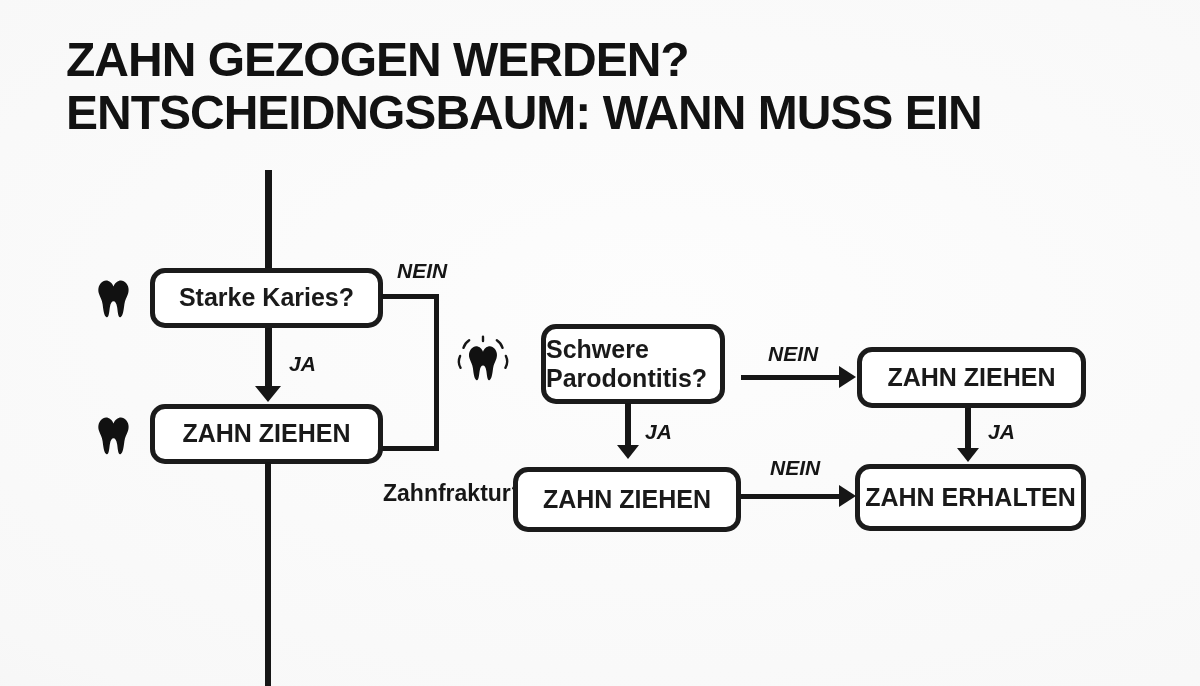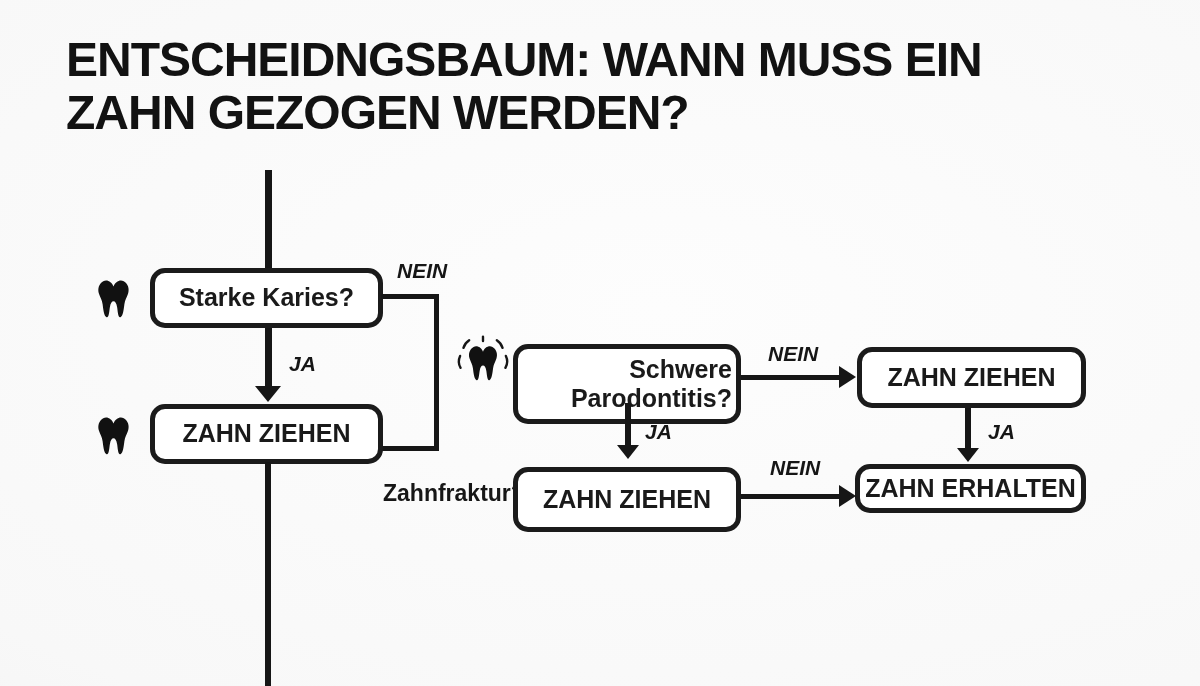--- a/index.html
+++ b/index.html
@@ -20,21 +20,21 @@
     line-height:53px;
     color:#121212;
     white-space:nowrap;
   }
   .node{
     box-sizing:border-box;
     background:#ffffff;
     border:5px solid #1b1b1b;
     border-radius:15px;
     display:flex;align-items:center;justify-content:center;
-    text-align:right;
+    text-align:left;
     font-weight:bold;
     font-size:25px;
     color:#1a1a1a;
     line-height:1.18;
   }
   .edge-label{
     font-weight:bold;
     font-size:21px;
     color:#161616;
     white-space:nowrap;
@@ -71,22 +71,22 @@
     border-right:5px solid #161616;
     border-bottom:5px solid #161616;
   }
 </style>
 </head>
 <body>
 
 <div class="canvas">
 
   <div class="abs title">
+    <div>ZAHN GEZOGEN WERDEN?</div>
     <div>ENTSCHEIDNGSBAUM: WANN MUSS EIN</div>
-    <div>ZAHN GEZOGEN WERDEN?</div>
   </div>
 
   <div class="abs vline" style="left:265px;top:170px;width:7px;height:99px;"></div>
 
   <svg class="abs" style="left:97px;top:277px;" width="33" height="46" viewBox="0 0 100 130">
     <path fill="#111111" d="M50 24 C45 10 31 2 19 8 C6 15 1 31 6 46 C10 58 15 64 17 78 C19 93 21 114 29 117 C36 120 37 100 39 87 C41 75 45 69 50 69 C55 69 59 75 61 87 C63 100 64 120 71 117 C79 114 81 93 83 78 C85 64 90 58 94 46 C99 31 94 15 81 8 C69 2 55 10 50 24 Z"></path>
   </svg>
 
   <div class="abs node" style="left:150px;top:268px;width:233px;height:60px;">
     <span>Starke Karies?</span>
@@ -116,37 +116,37 @@
     </g>
     <g fill="none" stroke="#161616" stroke-width="5" stroke-linecap="round">
       <path d="M65 8 L65 17"></path>
       <path d="M36 15 Q27 21 24 31"></path>
       <path d="M94 15 Q103 21 106 31"></path>
       <path d="M17 48 Q11 61 18 73"></path>
       <path d="M113 48 Q119 61 112 73"></path>
     </g>
   </svg>
 
-  <div class="abs node" style="left:513px;top:324px;width:228px;height:80px;margin-top:20px;">
+  <div class="abs node" style="left:541px;top:324px;width:184px;height:80px;">
     <span style="width:210px;">Schwere Parodontitis?</span>
   </div>
 
   <div class="abs edge-label" style="left:768px;top:342px;">NEIN</div>
   <div class="abs hline" style="left:741px;top:375px;width:100px;height:5px;"></div>
   <div class="abs arrowhead-right" style="left:839px;top:366px;"></div>
 
   <div class="abs node" style="left:857px;top:347px;width:229px;height:61px;">
     <span>ZAHN ZIEHEN</span>
   </div>
 
   <div class="abs vline" style="left:965px;top:408px;width:6px;height:42px;"></div>
   <div class="abs arrowhead-down small" style="left:957px;top:448px;"></div>
   <div class="abs edge-label" style="left:988px;top:420px;">JA</div>
 
-  <div class="abs node" style="left:855px;top:464px;width:231px;height:49px;">
+  <div class="abs node" style="left:855px;top:464px;width:231px;height:67px;">
     <span>ZAHN ERHALTEN</span>
   </div>
 
   <div class="abs vline" style="left:625px;top:403px;width:6px;height:44px;"></div>
   <div class="abs arrowhead-down small" style="left:617px;top:445px;"></div>
   <div class="abs edge-label" style="left:645px;top:420px;">JA</div>
 
   <div class="abs annotation" style="left:383px;top:480px;">Zahnfraktur?</div>
 
   <div class="abs node" style="left:513px;top:467px;width:228px;height:65px;">

